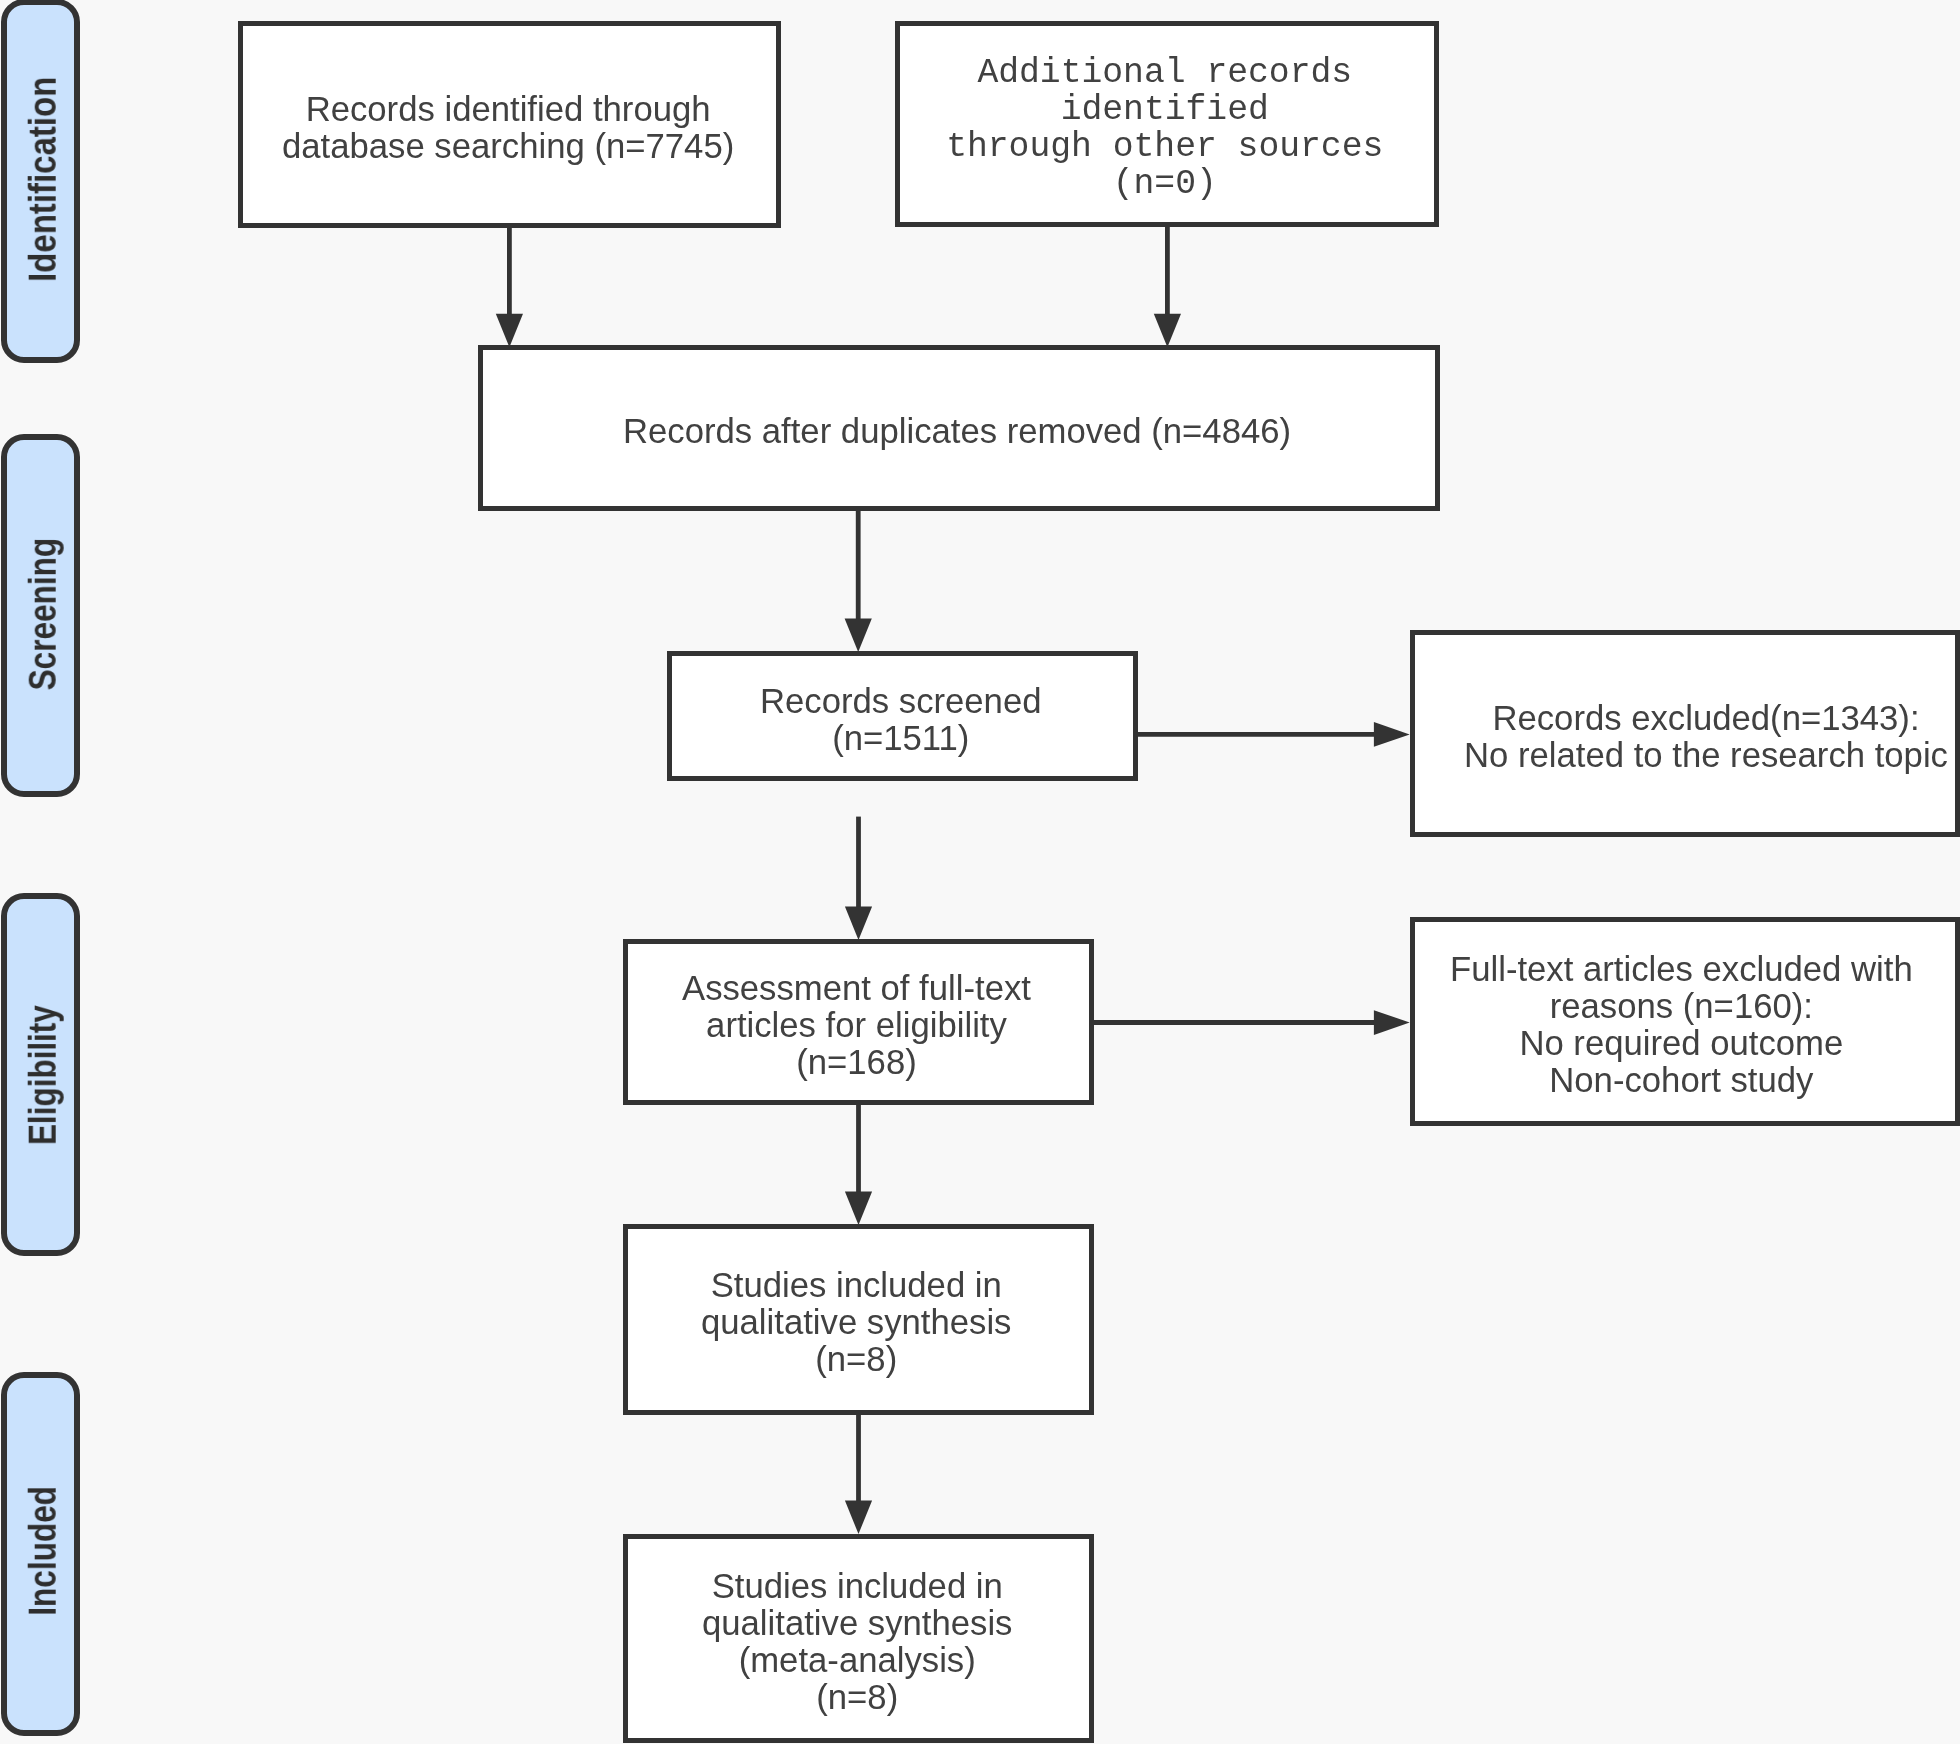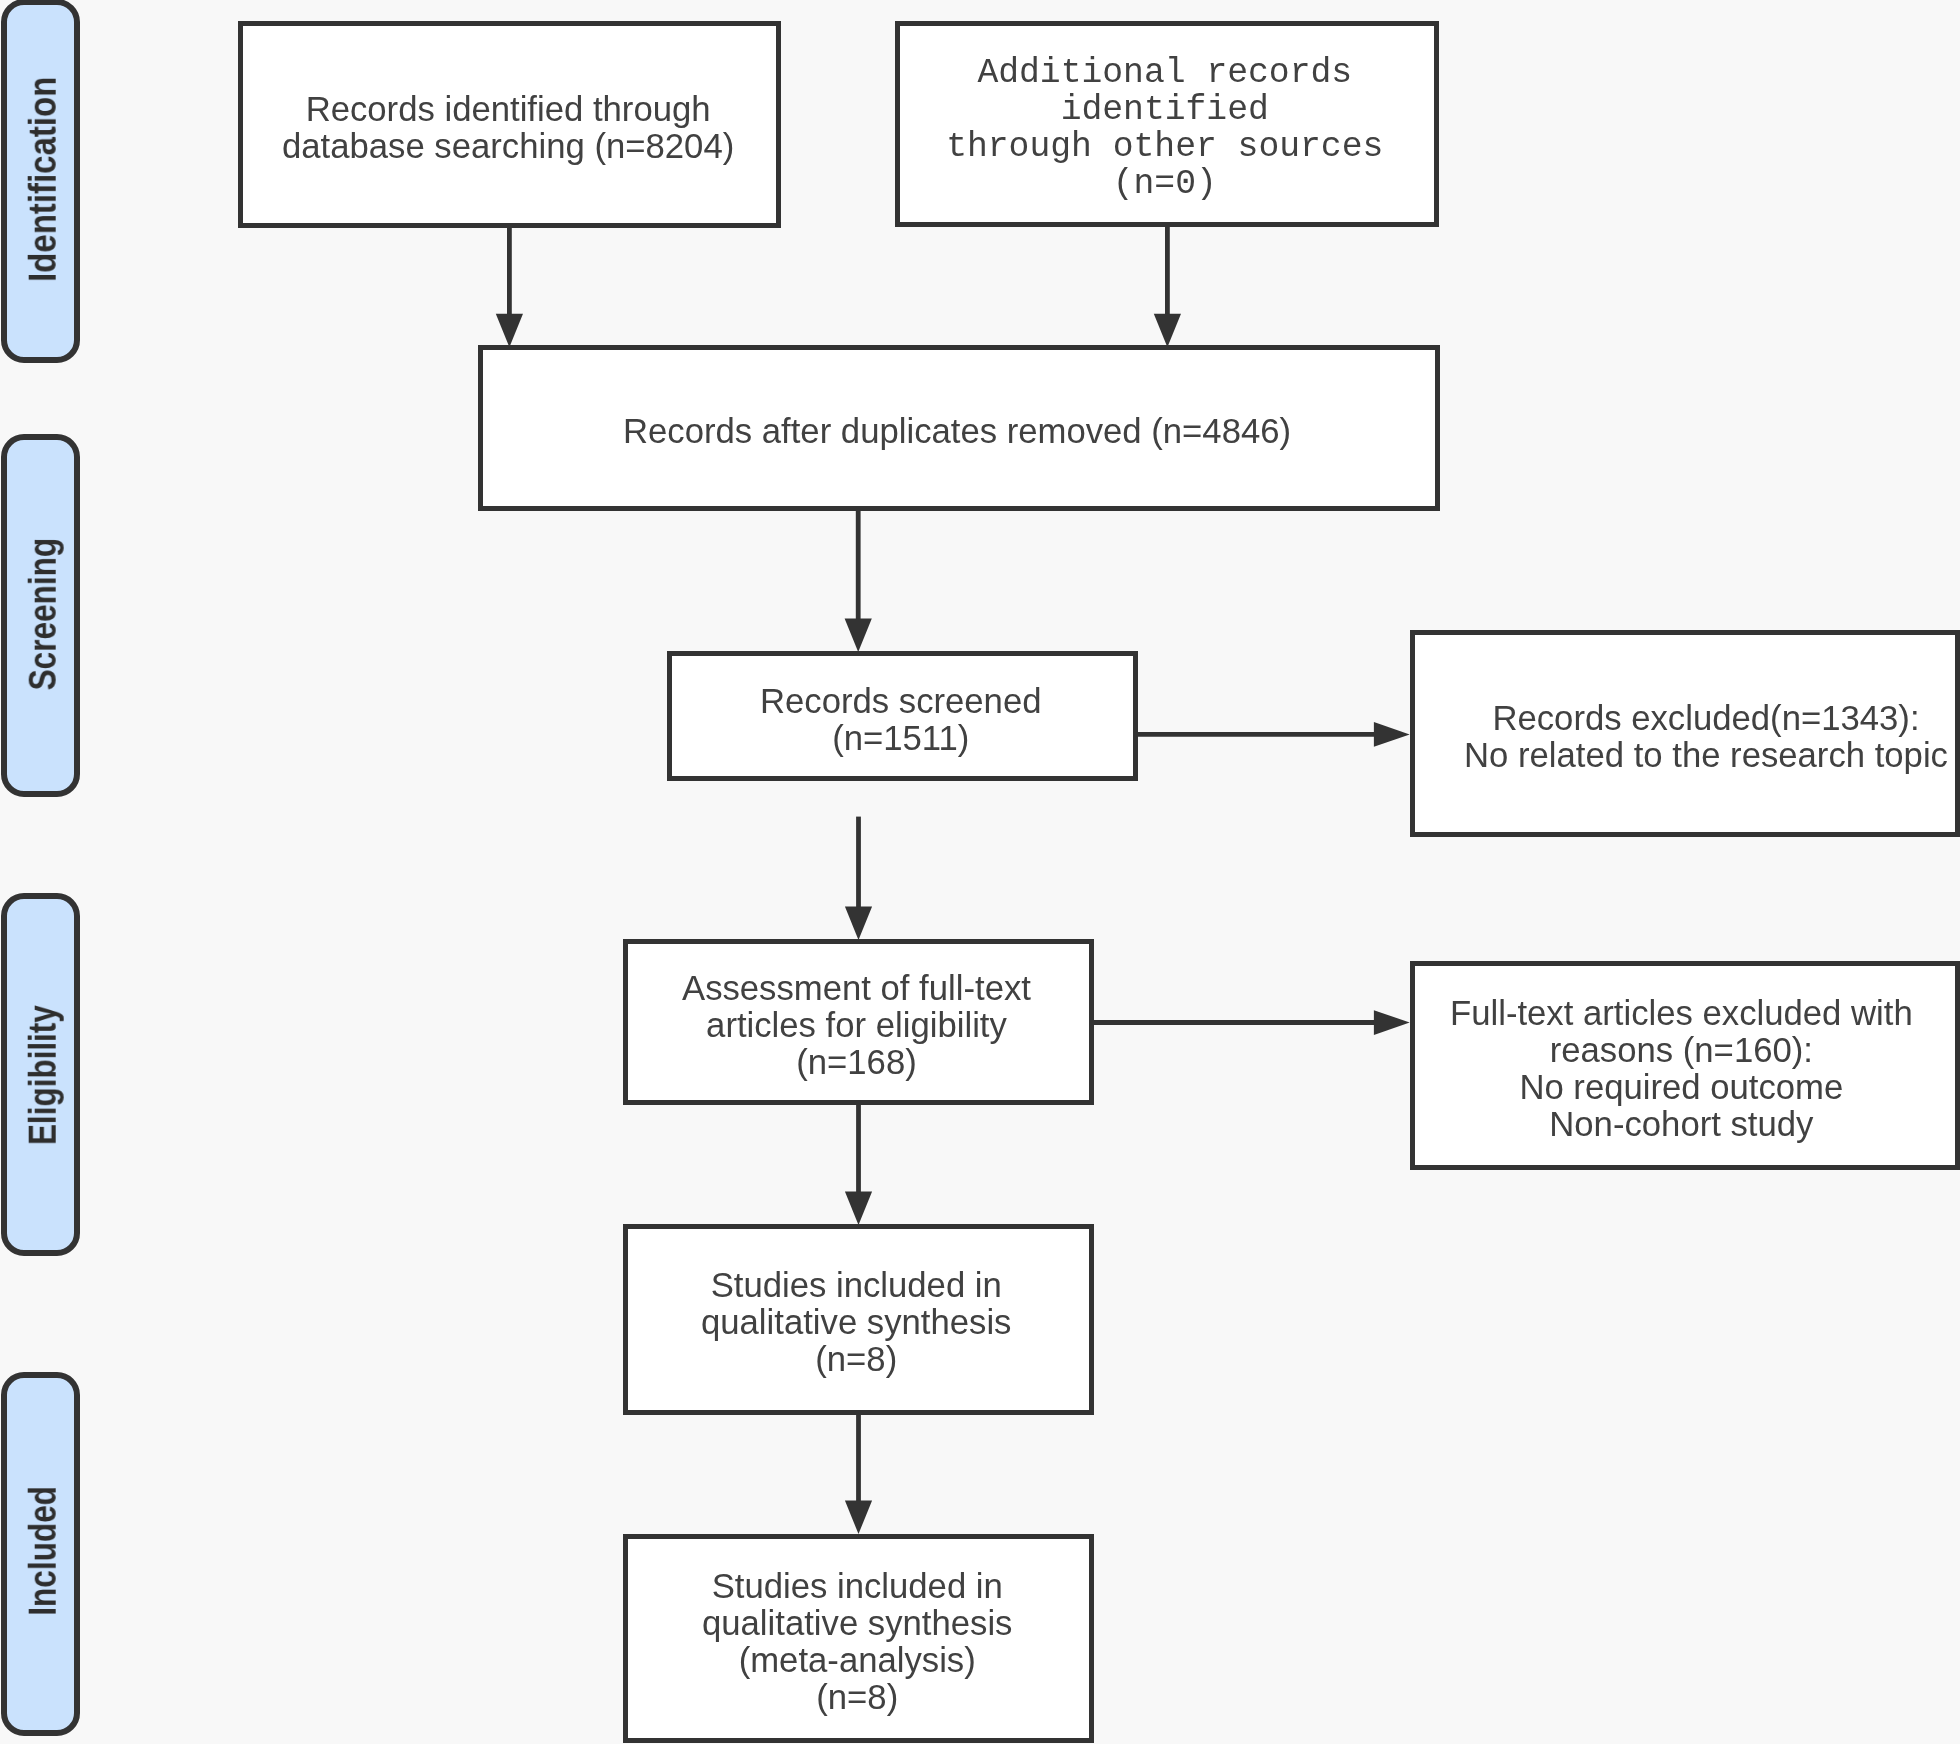--- a/index.html
+++ b/index.html
@@ -58,21 +58,21 @@
   </div>
   <div class="pill" style="left:1.05px;top:892.70px;width:78.50px;height:363.70px;">
     <span class="pill-label" style="transform:rotate(-90deg) translate(-0.1px,3.2px) scaleX(0.828) translate(-50%,-50%);">Eligibility</span>
   </div>
   <div class="pill" style="left:1.05px;top:1371.80px;width:78.50px;height:363.80px;">
     <span class="pill-label" style="transform:rotate(-90deg) translate(3.1px,3.2px) scaleX(0.83) translate(-50%,-50%);">Included</span>
   </div>
 
   <div class="box" style="left:238.40px;top:21.10px;width:542.90px;height:206.90px;">
     <span class="box-text">Records identified through
-database searching (n=8204)</span>
+database searching (n=7745)</span>
   </div>
 
   <div class="box" style="left:895.00px;top:21.10px;width:543.50px;height:206.40px;font-family:Liberation Mono, monospace;">
     <span class="box-text">Additional records identified
 through other sources (n=0)</span>
   </div>
 
   <div class="box" style="left:452.40px;top:345.40px;width:962px;height:165.50px;margin-left:26px;">
     <span class="box-text">Records after duplicates removed (n=4846)</span>
   </div>
@@ -86,21 +86,21 @@
     <span class="box-text right-col">Records excluded(n=1343):
 No related to the research topic</span>
   </div>
 
   <div class="box" style="left:623.10px;top:939.10px;width:471.10px;height:166.00px;">
     <span class="box-text">Assessment of full-text
 articles for eligibility
 (n=168)</span>
   </div>
 
-  <div class="box" style="left:1409.60px;top:917.10px;width:550.70px;height:209.30px;margin-top:44px;">
+  <div class="box" style="left:1409.60px;top:917.10px;width:550.70px;height:209.30px;">
     <span class="box-text right-col2">Full-text articles excluded with
 reasons (n=160):
 No required outcome
 Non-cohort study</span>
   </div>
 
   <div class="box" style="left:623.00px;top:1224.30px;width:471.20px;height:190.60px;">
     <span class="box-text">Studies included in
 qualitative synthesis
 (n=8)</span>

